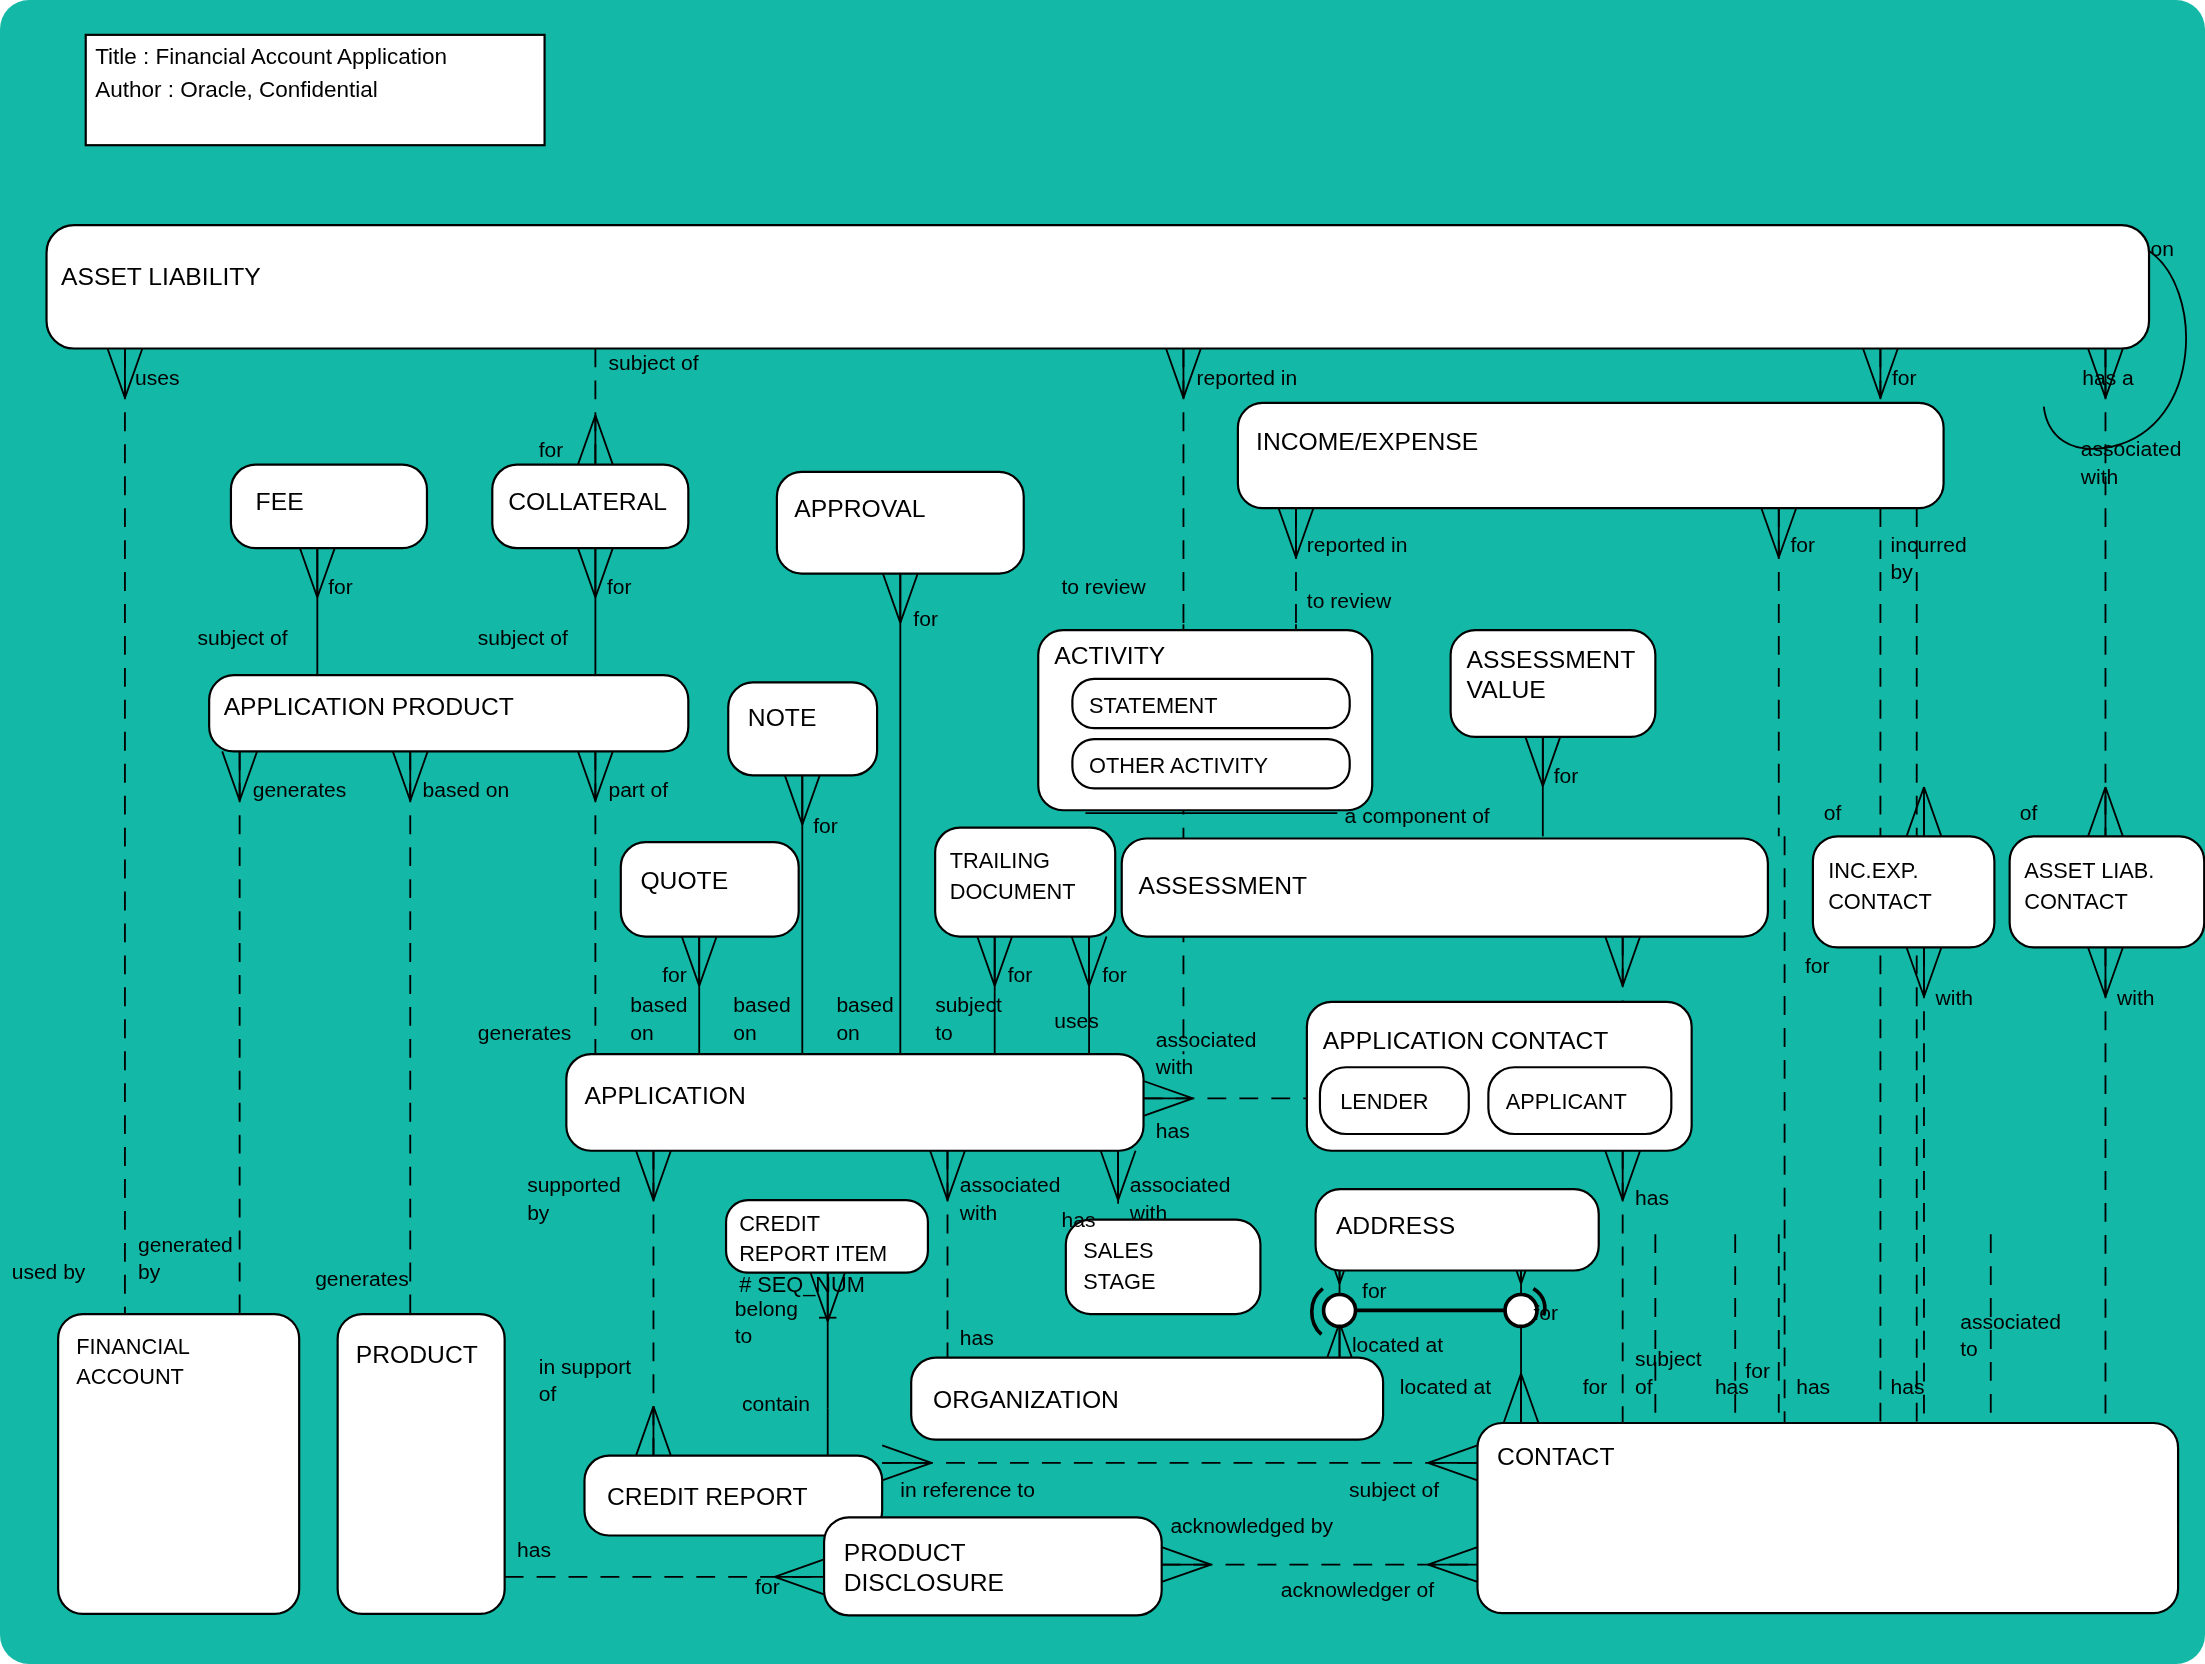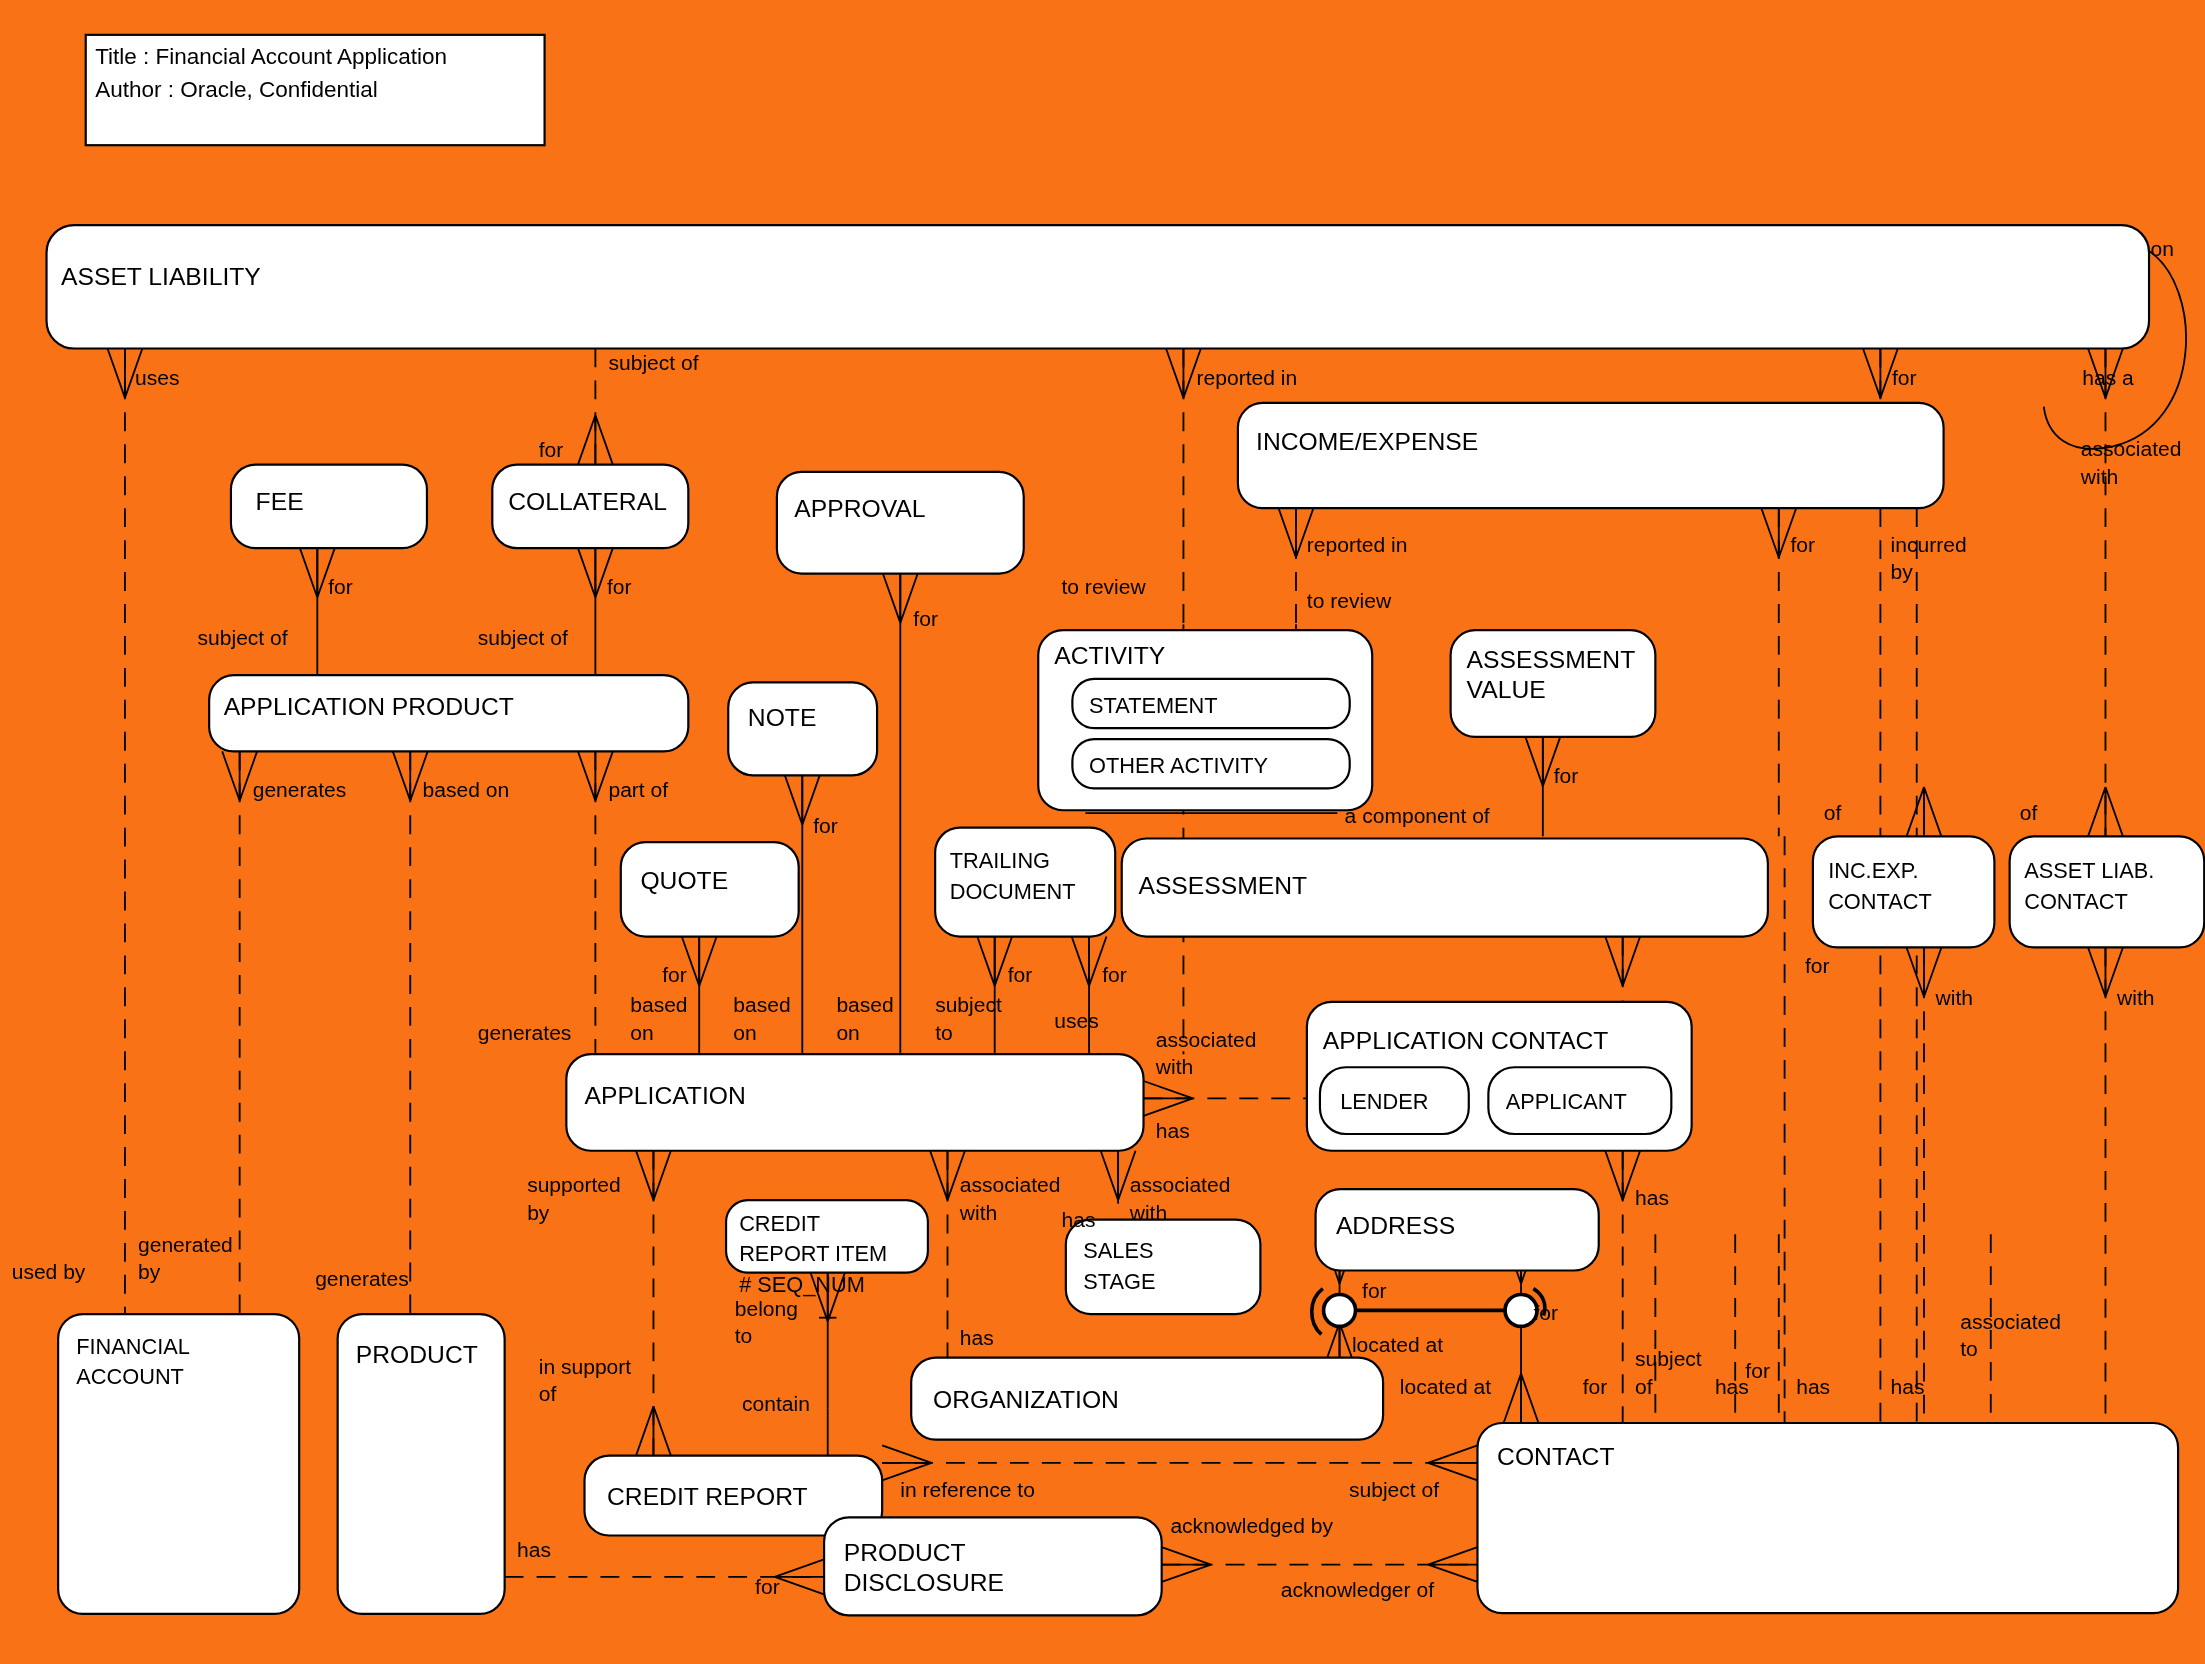--- a/index.html
+++ b/index.html
@@ -1,17 +1,17 @@
 <!DOCTYPE html>
 <html style="font-size:11.6px"><head>
 <meta charset="utf-8">
 <style>
   html,body{margin:0;padding:0;background:#ffffff;}
   body{font-family:"Liberation Sans", sans-serif;}
-  #stage{position:relative;width:2205px;height:1664px;background:#f97316;overflow:hidden;}
+  #stage{position:relative;width:2205px;height:1664px;background:#14b8a6;overflow:hidden;border-radius:29px;}
   svg{display:block;}
   .ent-label{font-family:"Liberation Sans", sans-serif;font-size:34px;fill:#000;}
   .ent-label-sm{font-family:"Liberation Sans", sans-serif;font-size:30px;fill:#000;}
   .rel-label{font-family:"Liberation Sans", sans-serif;font-size:29px;fill:#000;}
   .title-label{font-family:"Liberation Sans", sans-serif;font-size:31px;fill:#000;}
   .box{fill:#ffffff;stroke:#000000;stroke-width:3;}
   .titlebox{fill:#ffffff;stroke:#000000;stroke-width:3;}
   .solid{stroke:#000000;stroke-width:2.5;fill:none;}
   .dash{stroke:#000000;stroke-width:2.5;fill:none;stroke-dasharray:26 18;}
   .foot{stroke:#000000;stroke-width:2.5;fill:none;}

